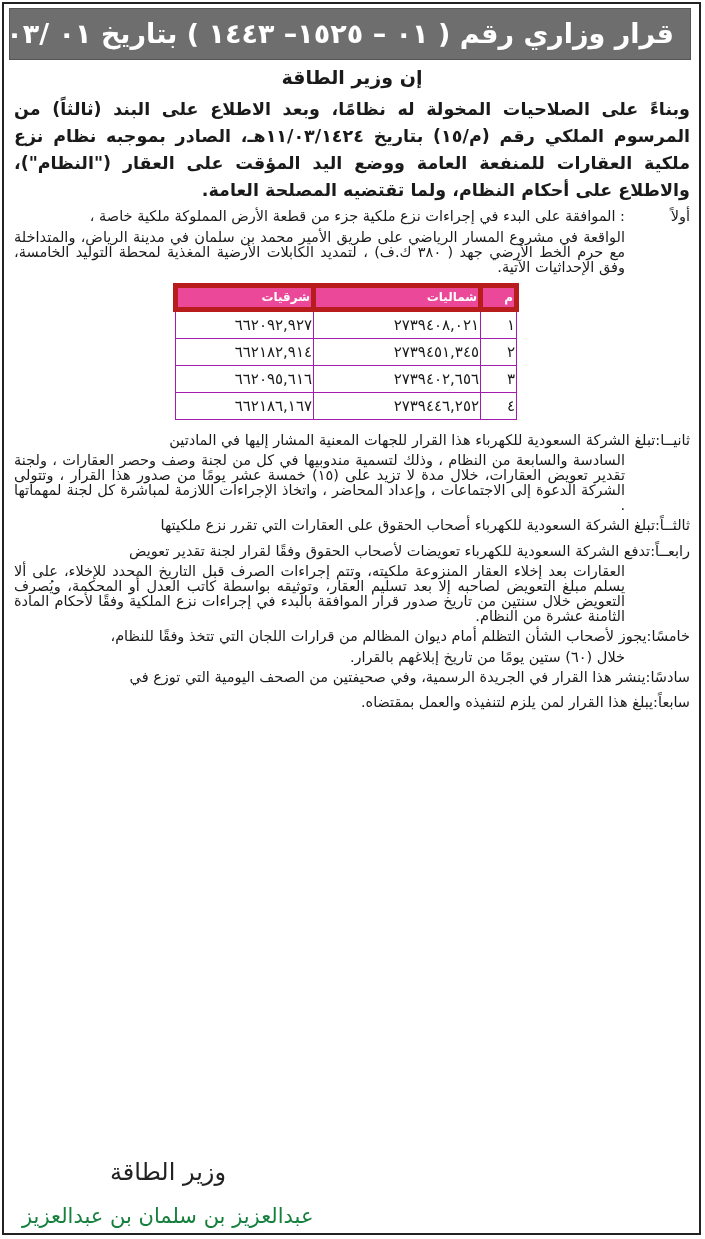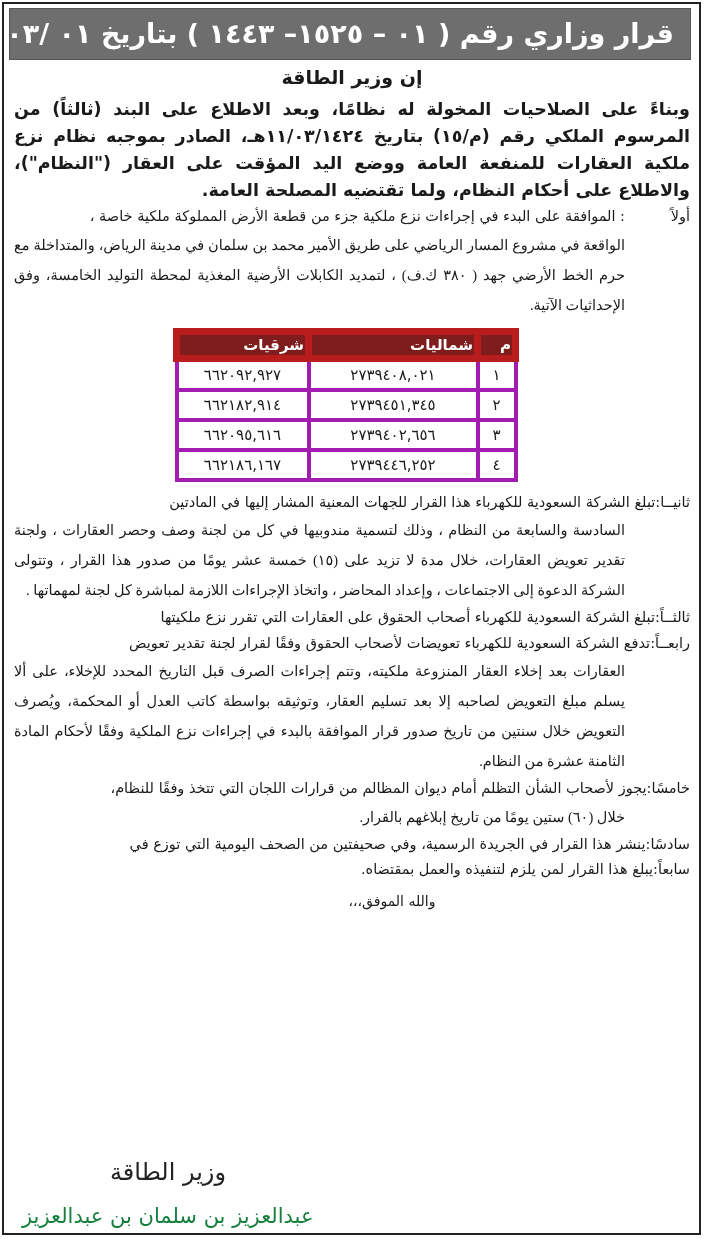--- a/index.html
+++ b/index.html
@@ -8,25 +8,25 @@
   .header { position:absolute; left:9px; top:8px; width:682px; height:52px; background:#6e6e6e; border:1px solid #555; box-sizing:border-box;
             color:#fff; font-weight:bold; font-size:27px; direction:rtl; text-align:right; padding-right:16px; line-height:50px; white-space:nowrap; overflow:hidden; }
   .content { position:absolute; left:14px; top:62px; width:676px; direction:rtl; text-align:right; }
   .minister { font-weight:bold; font-size:19px; margin:4px 0 8px 0;text-align:center; }
   .intro { font-size:17.5px; font-weight:bold; line-height:27px; text-align:justify; text-align-last:right; }
   .decides { font-size:13px; font-weight:bold; text-align:center; margin:0 0 4px 0; padding-left:160px; }
   .clause { display:flex; font-size:14.5px; line-height:25.5px; }
   .clause .label { flex:0 0 auto; white-space:nowrap; }
   .clause .body { flex:1; text-align:justify; text-align-last:right; }
   .first .label { width:65px; }
-  .indent { padding-right:65px; font-size:14.5px; line-height:30px; text-align:justify; text-align-last:right;font-family:Liberation Serif, serif; }
+  .indent { padding-right:65px; font-size:14.5px; line-height:15px; text-align:justify; text-align-last:right; }
   table.coords { direction:rtl; border-collapse:collapse; margin:8px 0 8px 0; position:relative; left:-6px; margin-right:auto; margin-left:auto; }
   table.coords { width:346px; }
-  table.coords th { background:#7f1d1d; color:#fff; font-size:15px; font-weight:bold; height:17px; border:7px solid #b91c1c; }
-  table.coords td { border:4px solid #a21caf; font-size:15px; height:24px; text-align:center; }
+  table.coords th { background:#ec4899; color:#fff; font-size:12px; font-weight:bold; height:17px; border:5px solid #b91c1c; }
+  table.coords td { border:1px solid #a21caf; font-size:15px; height:24px; }
   table.coords .c-num { width:29px; }
   table.coords .c-n { width:160px; }
   .closing { font-size:14px; text-align:center; padding-left:80px; margin-top:10px; }
   .sig-title { position:absolute; left:110px; top:1158px; font-size:24px; direction:rtl; color:#222; }
   .sig-name { position:absolute; left:22px; top:1204px; font-size:21px; direction:rtl; color:#15803d; white-space:nowrap; }
 </style>
 </head>
 <body>
 
 <div class="frame"></div>
@@ -104,17 +104,16 @@
   <div class="clause">
     <span class="label">سادسًا:</span>
     <span class="body">ينشر هذا القرار في الجريدة الرسمية، وفي صحيفتين من الصحف اليومية التي توزع في</span>
   </div>
 
   <div class="clause">
     <span class="label">سابعاً:</span>
     <span class="body">يبلغ هذا القرار لمن يلزم لتنفيذه والعمل بمقتضاه.</span>
   </div>
 
-  <div class="closing">والله الموفق،،،</div>
 </div>
 
 <div class="sig-title">وزير الطاقة</div>
 <div class="sig-name">عبدالعزيز بن سلمان بن عبدالعزيز</div>
 
 </body></html>

